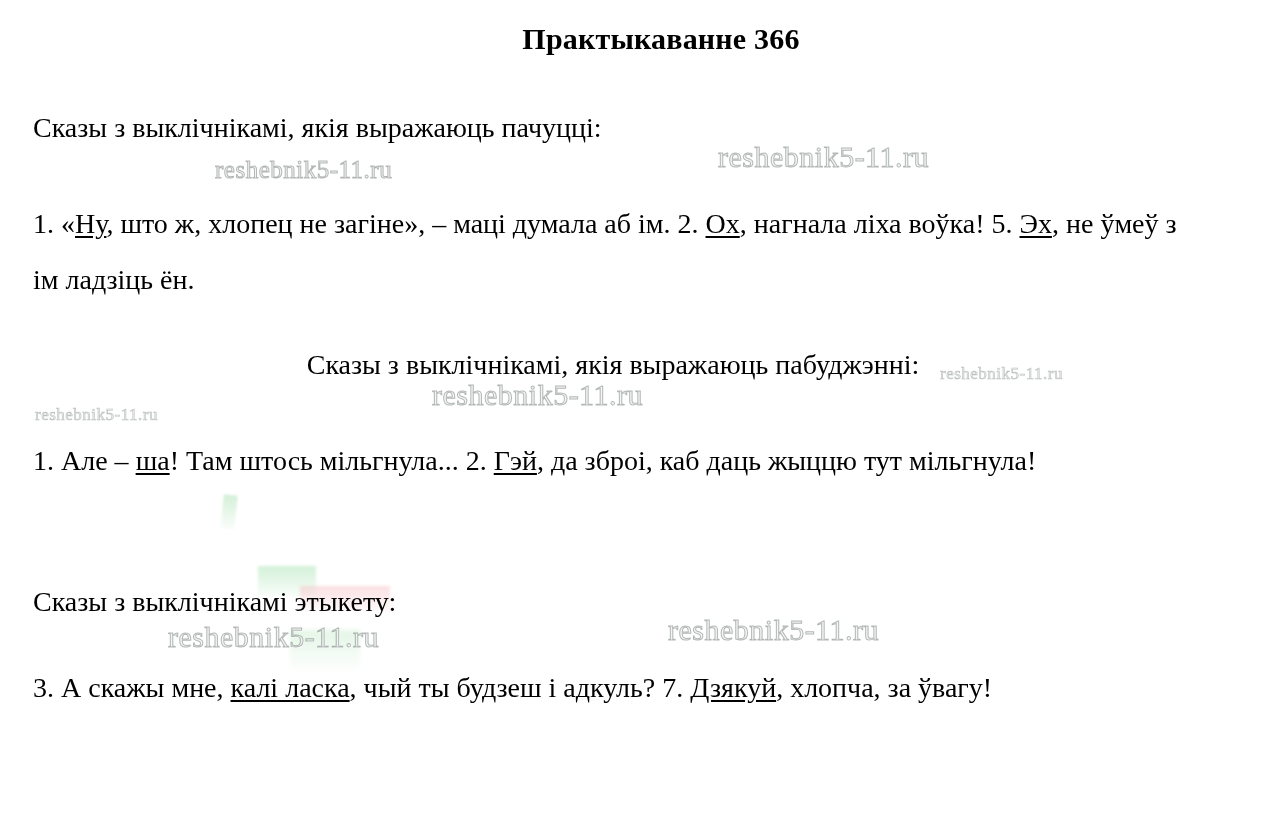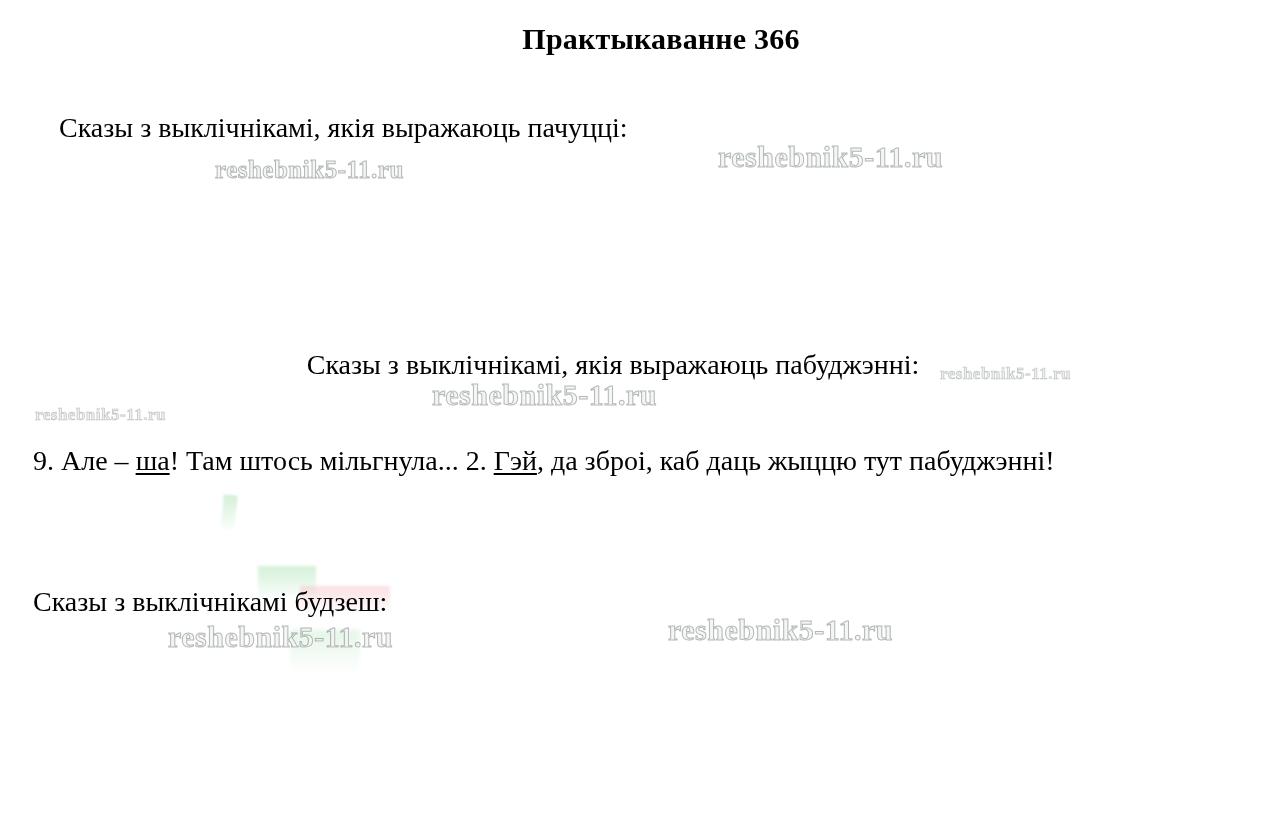--- a/index.html
+++ b/index.html
@@ -36,34 +36,34 @@
 
   .para {
     position: absolute;
     left: 33px;
     width: 1160px;
     font-size: 28px;
     line-height: 56px;
     z-index: 3;
   }
 
-  .p-heading-1 { top: 100px; margin-left: 26px; }
+  .p-heading-1 { top: 100px; }
   .p-body-1    { top: 196px; }
   .p-heading-2 { top: 337px; text-align: center; }
   .p-body-2    { top: 433px; }
   .p-heading-3 { top: 574px; }
   .p-body-3    { top: 660px; }
 
   .u { text-decoration: underline; text-underline-offset: 3px; }
 
   
   .wm {
     position: absolute;
     font-family: "Liberation Serif", serif;
-    font-weight: bold;
+    font-weight: normal;
     color: rgba(255,255,255,0.0);
     -webkit-text-stroke: 1px rgba(120,130,125,0.55);
     text-shadow: 1px 1px 0 rgba(255,255,255,0.9);
     white-space: nowrap;
     letter-spacing: 0.5px;
     z-index: 2;
     pointer-events: none;
     user-select: none;
   }
   .wm.small {
@@ -120,27 +120,33 @@
 <div id="page">
 
   <div class="title">Практыкаванне 366</div>
 
   <div class="smudge smudge-green-1"></div>
   <div class="smudge smudge-green-2"></div>
   <div class="smudge smudge-pink-1"></div>
   <div class="smudge smudge-green-3"></div>
 
   <div class="para p-heading-1">Сказы з выклічнікамі, якія выражаюць пачуцці:</div>
+  <div class="para p-body-1">
+    <span>1. «</span><span class="u">Ну</span><span>, што ж, хлопец не загіне», – маці думала аб ім. 2. </span><span class="u">Ох</span><span>, нагнала ліха воўка! 5. </span><span class="u">Эх</span><span>, не ўмеў з ім ладзіць ён.</span>
+  </div>
 
   <div class="para p-heading-2">Сказы з выклічнікамі, якія выражаюць пабуджэнні:</div>
   <div class="para p-body-2">
-    <span>9. Але – </span><span class="u">ша</span><span>! Там штось мільгнула... 2. </span><span class="u">Гэй</span><span>, да зброі, каб даць жыццю тут пабуджэнні!</span>
+    <span>1. Але – </span><span class="u">ша</span><span>! Там штось мільгнула... 2. </span><span class="u">Гэй</span><span>, да зброі, каб даць жыццю тут мільгнула!</span>
   </div>
 
-  <div class="para p-heading-3">Сказы з выклічнікамі будзеш:</div>
+  <div class="para p-heading-3">Сказы з выклічнікамі этыкету:</div>
+  <div class="para p-body-3">
+    <span>3. А скажы мне, </span><span class="u">калі ласка</span><span>, чый ты будзеш і адкуль? 7. </span><span class="u">Дзякуй</span><span>, хлопча, за ўвагу!</span>
+  </div>
 
   <div class="wm mid wm1">reshebnik5-11.ru</div>
   <div class="wm big wm2">reshebnik5-11.ru</div>
   <div class="wm small wm3">reshebnik5-11.ru</div>
   <div class="wm small wm4">reshebnik5-11.ru</div>
   <div class="wm big wm5">reshebnik5-11.ru</div>
   <div class="wm big wm6">reshebnik5-11.ru</div>
   <div class="wm big wm7">reshebnik5-11.ru</div>
 
 </div>

